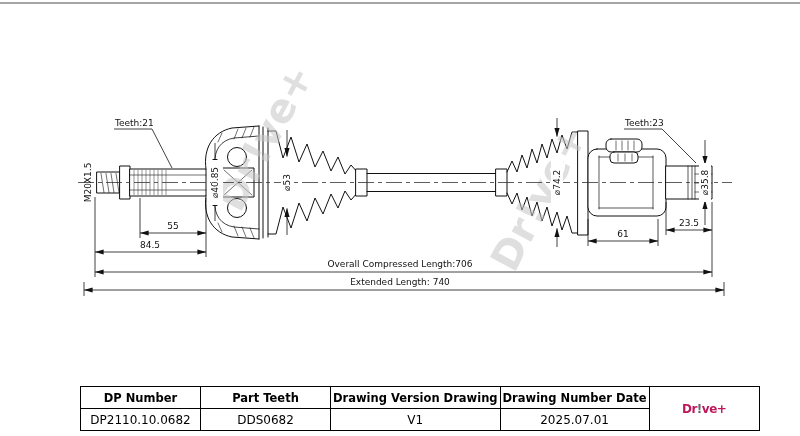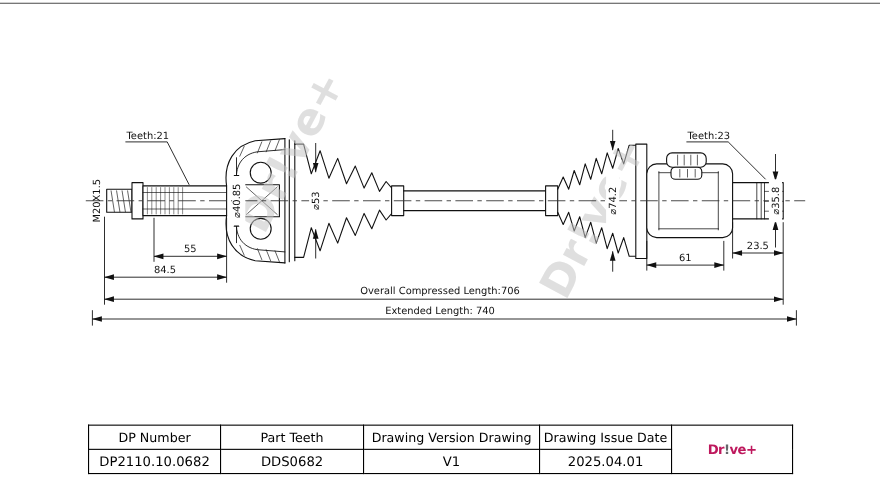--- a/index.html
+++ b/index.html
@@ -12,21 +12,21 @@
   .dim-label { font-family: "DejaVu Sans", "Liberation Sans", sans-serif; font-size: 9px; fill: #111; }
   .wm { font-family: "DejaVu Sans", "Liberation Sans", sans-serif; font-weight: bold; }
   table.titleblock {
     position: absolute; left: 80px; top: 386px; border-collapse: collapse;
     table-layout: fixed; background: #fff;
   }
   table.titleblock th, table.titleblock td {
     border: 1px solid #000; text-align: center; vertical-align: middle;
     padding: 0 2px; white-space: nowrap; overflow: hidden; color: #000;
   }
-  table.titleblock th { font-size: 11.5px; font-weight: normal; height: 21px; }
+  table.titleblock th { font-size: 11.5px; font-weight: bold; height: 21px; }
   table.titleblock td { font-size: 12px; height: 21px; }
   td.logocell { font-weight: bold; font-size: 27px; letter-spacing: -0.5px; }
   .lg-green { color: #be185d; }
   .lg-gray  { color: #64666a; }
 </style>
 </head>
 <body>
 
 <div class="stage">
 
@@ -205,25 +205,25 @@
         <col style="width:130px">
         <col style="width:160px">
         <col style="width:120px">
         <col style="width:110px">
   </colgroup>
   <tbody>
         <tr>
     <th>DP Number</th>
     <th>Part Teeth</th>
     <th>Drawing Version Drawing</th>
-    <th>Drawing Issue Date</th>
+    <th>Drawing Number Date</th>
     <td class="logocell" rowspan="2"><span class="lg-green">Dr</span><span class="lg-gray">!</span><span class="lg-green">ve+</span></td>
   </tr>
   <tr>
     <td>DP2110.10.0682</td>
     <td>DDS0682</td>
     <td>V1</td>
-    <td>2025.04.01</td>
+    <td>2025.07.01</td>
   </tr>
 </tbody>
     </table>
 
 </div>
 
 </body></html>

